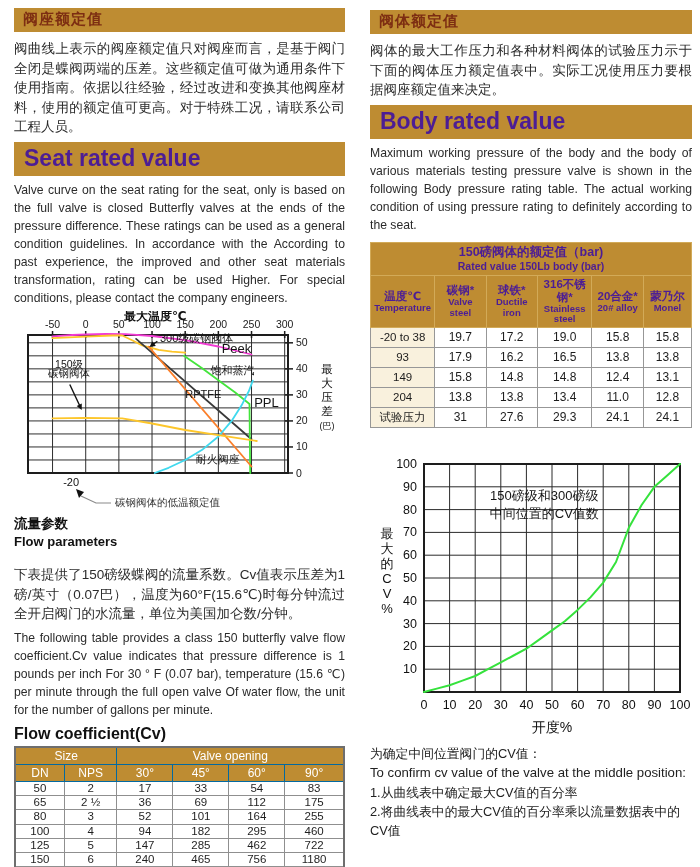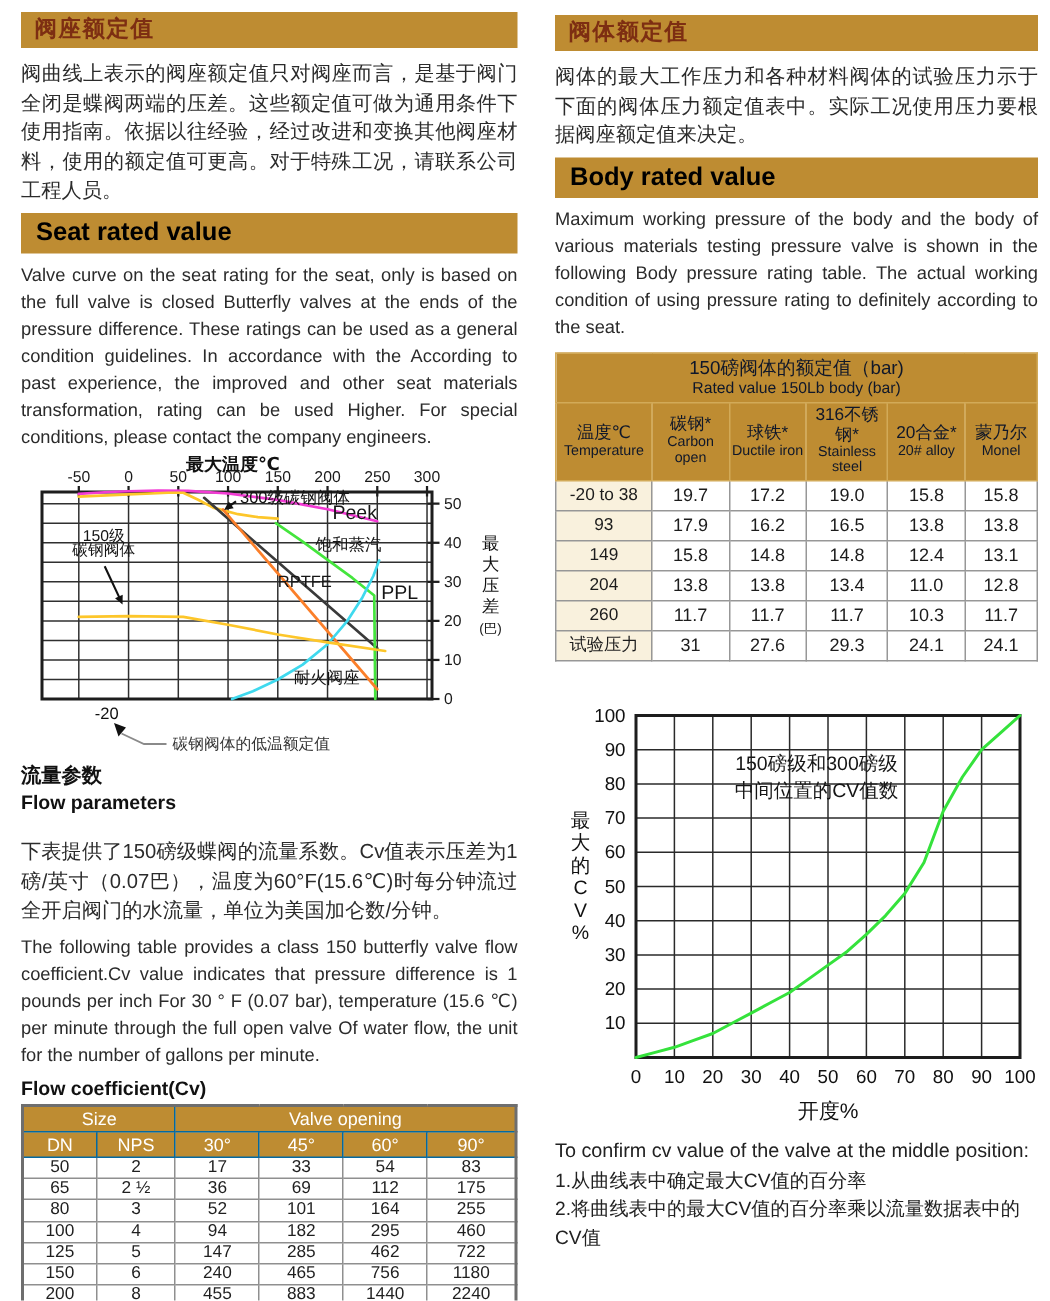--- a/index.html
+++ b/index.html
@@ -5,41 +5,41 @@
   html,body{margin:0;padding:0;}
   body{width:700px;height:867px;background:#ffffff;overflow:hidden;
        font-family:"Liberation Sans","DejaVu Sans",sans-serif;color:#2e2e2e;}
   .page{position:relative;width:700px;height:867px;background:#fff;padding-left:28px;}
   .col{position:absolute;top:0;}
   .col.left{left:14px;width:331px;top:8px;}
   .col.right{left:370px;width:322px;top:10px;}
 
   .bar{background:#BE8C32;}
   .bar.cnbar{padding:2px 9px 3px;font-size:15px;font-weight:bold;color:#7D2E12;letter-spacing:1px;}
-  .bar.enbar{padding:3px 10px 4px;font-size:17px;font-weight:bold;color:#000000;}
+  .bar.enbar{padding:3px 10px 4px;font-size:23px;font-weight:bold;color:#4c1d95;}
 
   .cn-para{font-size:13.5px;line-height:1.45;text-align:justify;margin:7px 0 5px;color:#2b2b2b;}
   .en-para{font-size:12.2px;line-height:1.48;text-align:justify;margin:5px 0 4px;color:#2b2b2b;}
 
   .bh{font-weight:bold;color:#111;}
   .bh-cn{font-size:13.5px;margin:6px 0 0;}
   .bh-en{font-size:13px;margin:1px 0 16px;}
-  .bh-table{font-size:13px;margin:6px 0 3px;}
+  .bh-table{font-size:16px;margin:6px 0 3px;}
 
   svg{display:block;}
 
   table{width:100%;border-collapse:collapse;}
   #flow-table{border:2px solid #6e6e6e;margin-top:1px;}
   #flow-table th{background:#BE8C32;color:#fff;font-weight:normal;font-size:12px;
                  padding:1px 0;border:1px solid #0369a1;}
   #flow-table td{border:1px solid #8f8f8f;font-size:11.5px;text-align:center;
                  padding:0;line-height:13.2px;color:#1f1f1f;}
 
   #body-table{border:1.5px solid #8a8a8a;margin-top:8px;}
-  #body-table th{background:#BE8C32;color:#0f172a;font-weight:normal;border:1px solid #d2aa58;padding:2px 1px;}
+  #body-table th{background:#BE8C32;color:#4c1d95;font-weight:bold;border:1px solid #d2aa58;padding:2px 1px;}
   #body-table td{border:1px solid #979797;font-size:12px;text-align:center;
                  padding:2.5px 0;line-height:14px;color:#1c1c1c;}
   #body-table td.rowhead{background:#f9f1dd;font-size:11.5px;}
   .tt-cn{font-size:12.5px;line-height:15px;}
   .tt-en{font-size:10.5px;line-height:13px;}
   .th-cn{font-size:11.5px;line-height:13px;}
   .th-en{font-size:9.5px;line-height:10.5px;}
 
   .notes{margin-top:6px;font-size:12.8px;line-height:1.5;color:#222;}
   .notes .en{font-size:13.2px;}
@@ -263,21 +263,21 @@
               <div class="tt-en">Rated value 150Lb body (bar)</div>
             </th>
           </tr>
           <tr>
             <th>
               <div class="th-cn">温度℃</div>
               <div class="th-en">Temperature</div>
             </th>
             <th>
               <div class="th-cn">碳钢*</div>
-              <div class="th-en">Carbon open</div>
+              <div class="th-en">Valve steel</div>
             </th>
             <th>
               <div class="th-cn">球铁*</div>
               <div class="th-en">Ductile iron</div>
             </th>
             <th>
               <div class="th-cn">316不锈钢*</div>
               <div class="th-en">Stainless steel</div>
             </th>
             <th>
@@ -315,28 +315,20 @@
             <td>12.4</td>
             <td>13.1</td>
           </tr>
           <tr>
             <td class="rowhead">204</td>
             <td>13.8</td>
             <td>13.8</td>
             <td>13.4</td>
             <td>11.0</td>
             <td>12.8</td>
-          </tr>
-          <tr>
-            <td class="rowhead">260</td>
-            <td>11.7</td>
-            <td>11.7</td>
-            <td>11.7</td>
-            <td>10.3</td>
-            <td>11.7</td>
           </tr>
           <tr>
             <td class="rowhead">试验压力</td>
             <td>31</td>
             <td>27.6</td>
             <td>29.3</td>
             <td>24.1</td>
             <td>24.1</td>
           </tr>
         </tbody>
@@ -389,20 +381,21 @@
         <text x="17" y="131" text-anchor="middle" font-size="13" fill="#111">C</text>
         <text x="17" y="146" text-anchor="middle" font-size="13" fill="#111">V</text>
         <text x="17" y="161" text-anchor="middle" font-size="13" fill="#111">%</text>
         <text x="182" y="280" text-anchor="middle" font-size="14" fill="#111">开度%</text>
         <text x="174.32" y="48" text-anchor="middle" font-size="13" fill="#151515">150磅级和300磅级</text>
         <text x="174.32" y="66" text-anchor="middle" font-size="13" fill="#151515">中间位置的CV值数</text>
         <polyline points="54.0,240.0 66.8,236.6 79.6,233.2 92.4,228.6 105.2,224.0 118.0,217.2 130.8,210.4 143.6,203.5 156.4,196.7 169.2,187.6 182.0,178.4 194.8,169.3 207.6,157.9 220.4,145.4 233.2,130.6 246.0,110.0 258.8,75.8 271.6,53.0 284.4,34.8 297.2,23.4 310.0,12.0" fill="none" stroke="#35e23c" stroke-width="2" stroke-linejoin="round" stroke-linecap="round"></polyline>
       </svg>
 
     <div class="notes">
+      <div class="cn">为确定中间位置阀门的CV值：</div>
       <div class="en">To confirm cv value of the valve at the middle position:</div>
       <div class="cn">1.从曲线表中确定最大CV值的百分率</div>
       <div class="cn">2.将曲线表中的最大CV值的百分率乘以流量数据表中的CV值</div>
       <div class="spacer"></div>
 
     </div>
   </div>
 
 </div>
 

